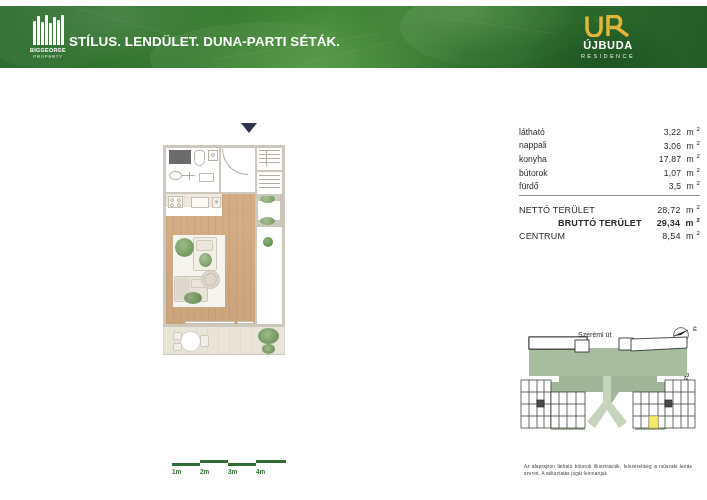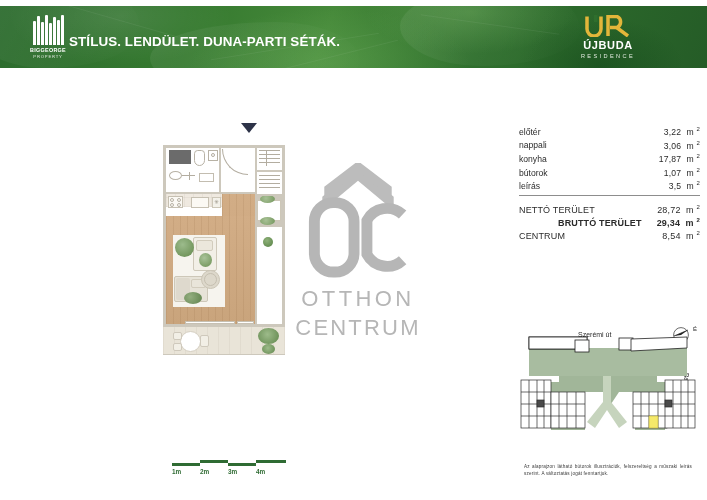--- a/index.html
+++ b/index.html
@@ -237,37 +237,37 @@
       <div class="ln2">RESIDENCE</div>
     </div>
 
     <div id="tagline">STÍLUS. LENDÜLET. DUNA-PARTI SÉTÁK.</div>
   </div>
 
 
   <div id="area-table">
     <div id="rooms-list">
         <div class="row">
-          <span class="nm">előtér</span>
+          <span class="nm">látható</span>
           <span class="vl">3,22&nbsp; m <sup>2</sup></span>
         </div>
         <div class="row">
           <span class="nm">nappali</span>
           <span class="vl">3,06&nbsp; m <sup>2</sup></span>
         </div>
         <div class="row">
           <span class="nm">konyha</span>
           <span class="vl">17,87&nbsp; m <sup>2</sup></span>
         </div>
         <div class="row">
           <span class="nm">bútorok</span>
           <span class="vl">1,07&nbsp; m <sup>2</sup></span>
         </div>
         <div class="row">
-          <span class="nm">leírás</span>
+          <span class="nm">fürdő</span>
           <span class="vl">3,5&nbsp; m <sup>2</sup></span>
         </div>
       </div>
     <hr>
     <div class="summary" id="summary-list">
         <div class="row upper">
           <span class="nm">NETTÓ TERÜLET</span>
           <span class="vl">28,72&nbsp; m <sup>2</sup></span>
         </div>
         <div class="row upper bold">
@@ -389,30 +389,20 @@
       <div class="seg" style="left:84px; top:1px; width:30px;"></div>
     </div>
     <div class="lbls" id="scale-labels">
         <span style="left: 0px;">1m</span>
         <span style="left: 28px;">2m</span>
         <span style="left: 56px;">3m</span>
         <span style="left: 84px;">4m</span>
       </div>
   </div>
 
-  <div id="oc">
-    <svg width="108" height="118" viewBox="0 0 108 118">
-      <path d="M18 34 L54 4 L90 34 L90 20 L54 -10 L18 20 Z" fill="#bcbcbc" transform="translate(0,14)"></path>
-      <path d="M20 36 L54 8 L88 36 L88 24 L54 -2 L20 24 Z" fill="#bcbcbc"></path>
-      <rect x="10" y="40" width="40" height="70" rx="19" fill="none" stroke="#b6b6b6" stroke-width="11"></rect>
-      <path d="M99 52 A23 23 0 0 0 63 58 L63 92 A23 23 0 0 0 99 98" fill="none" stroke="#b6b6b6" stroke-width="11"></path>
-    </svg>
-    <div class="w1">OTTHON</div>
-    <div class="w2">CENTRUM</div>
-  </div>
 
   <div id="street-top">Szerémi út</div>
   <div id="street-right">Barázda utca</div>
   <div id="compass">
     <svg width="20" height="16" viewBox="0 0 20 16">
       <circle cx="9" cy="8" r="7.4" fill="#ffffff" stroke="#2b2b2b" stroke-width="0.7"></circle>
       <path d="M2 9 L16 3 L9 8 Z" fill="#1f1f1f"></path>
       <path d="M2 9 L16 3" stroke="#1f1f1f" stroke-width="0.7"></path>
     </svg>
     <span class="nl">É</span>

